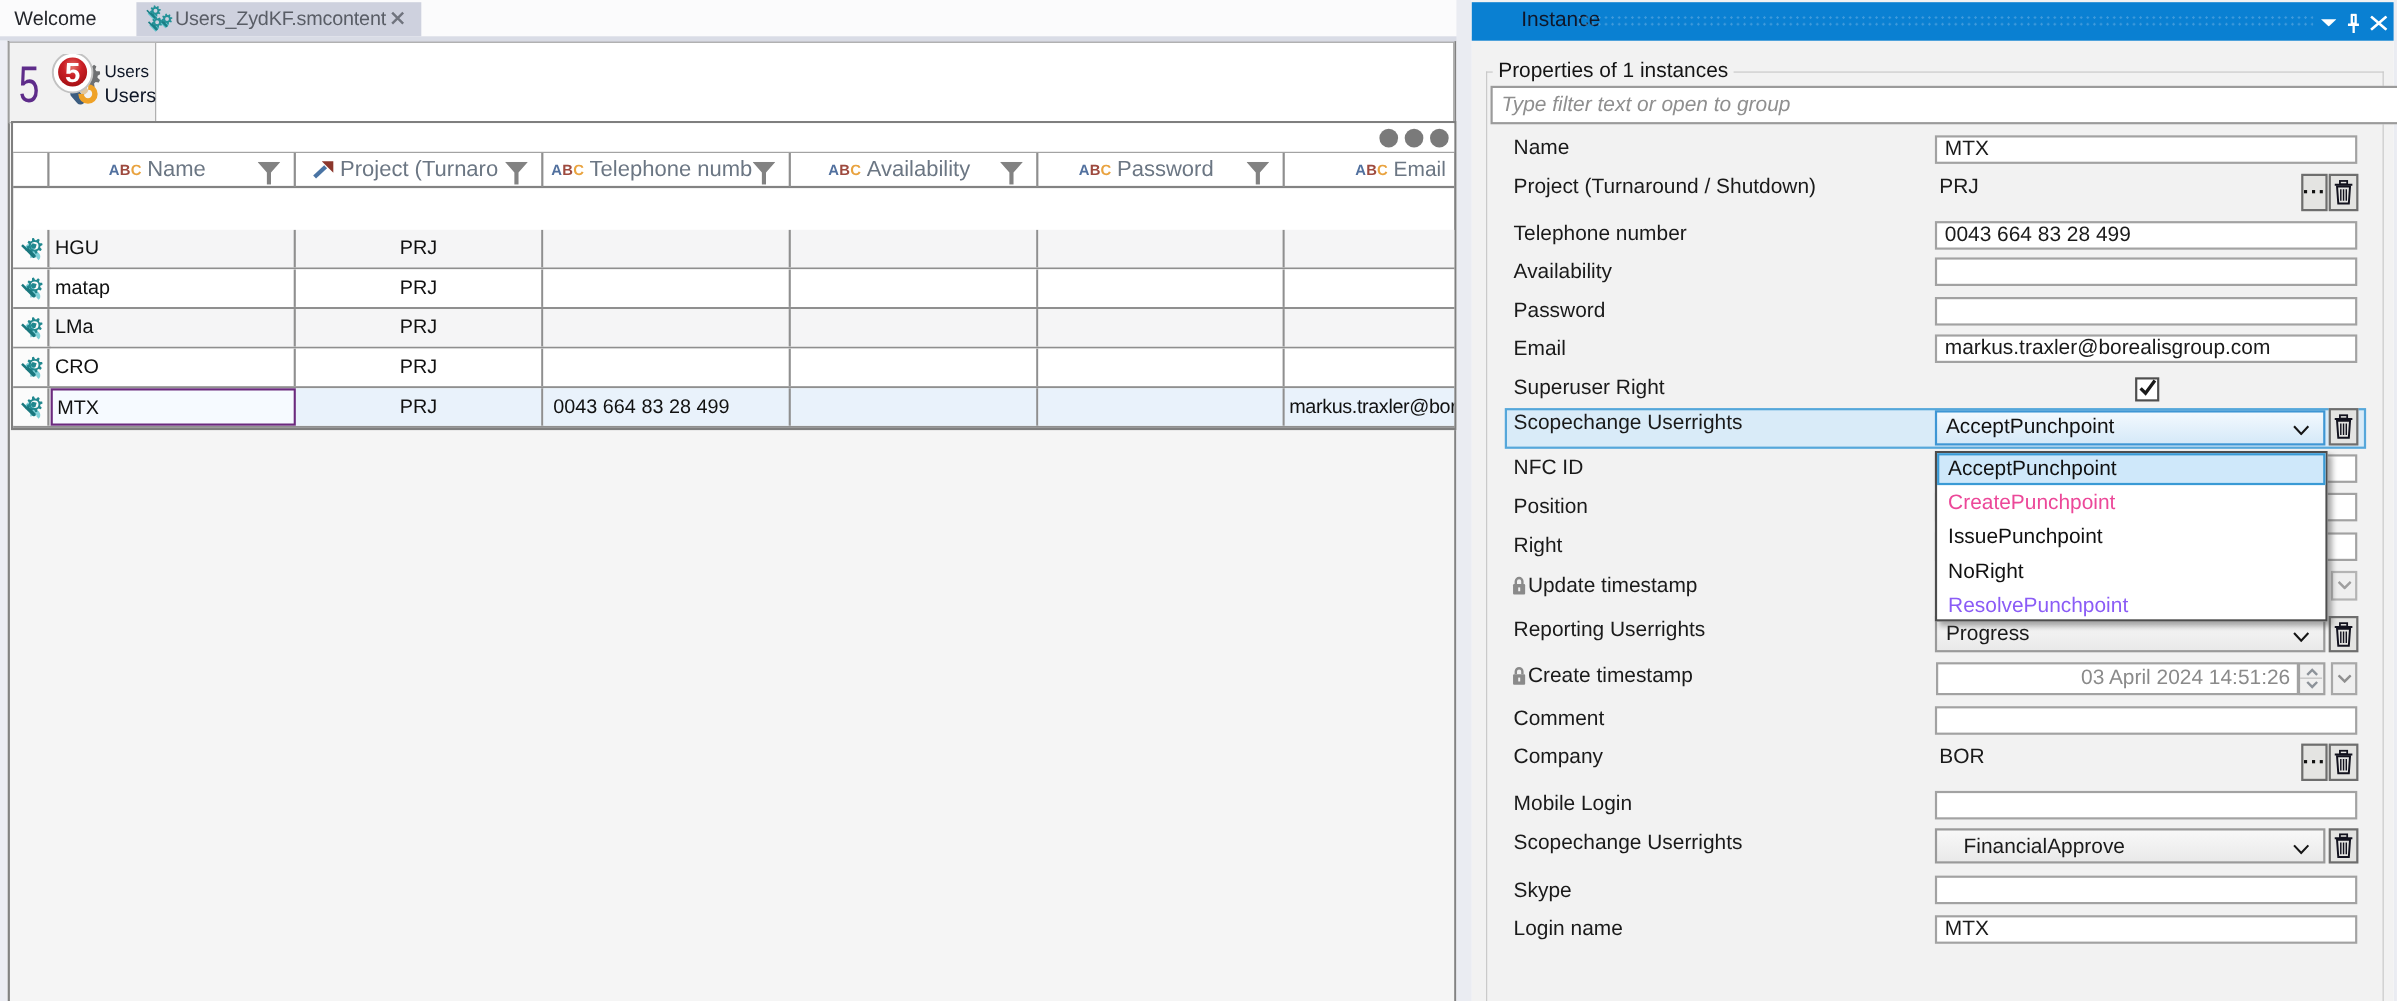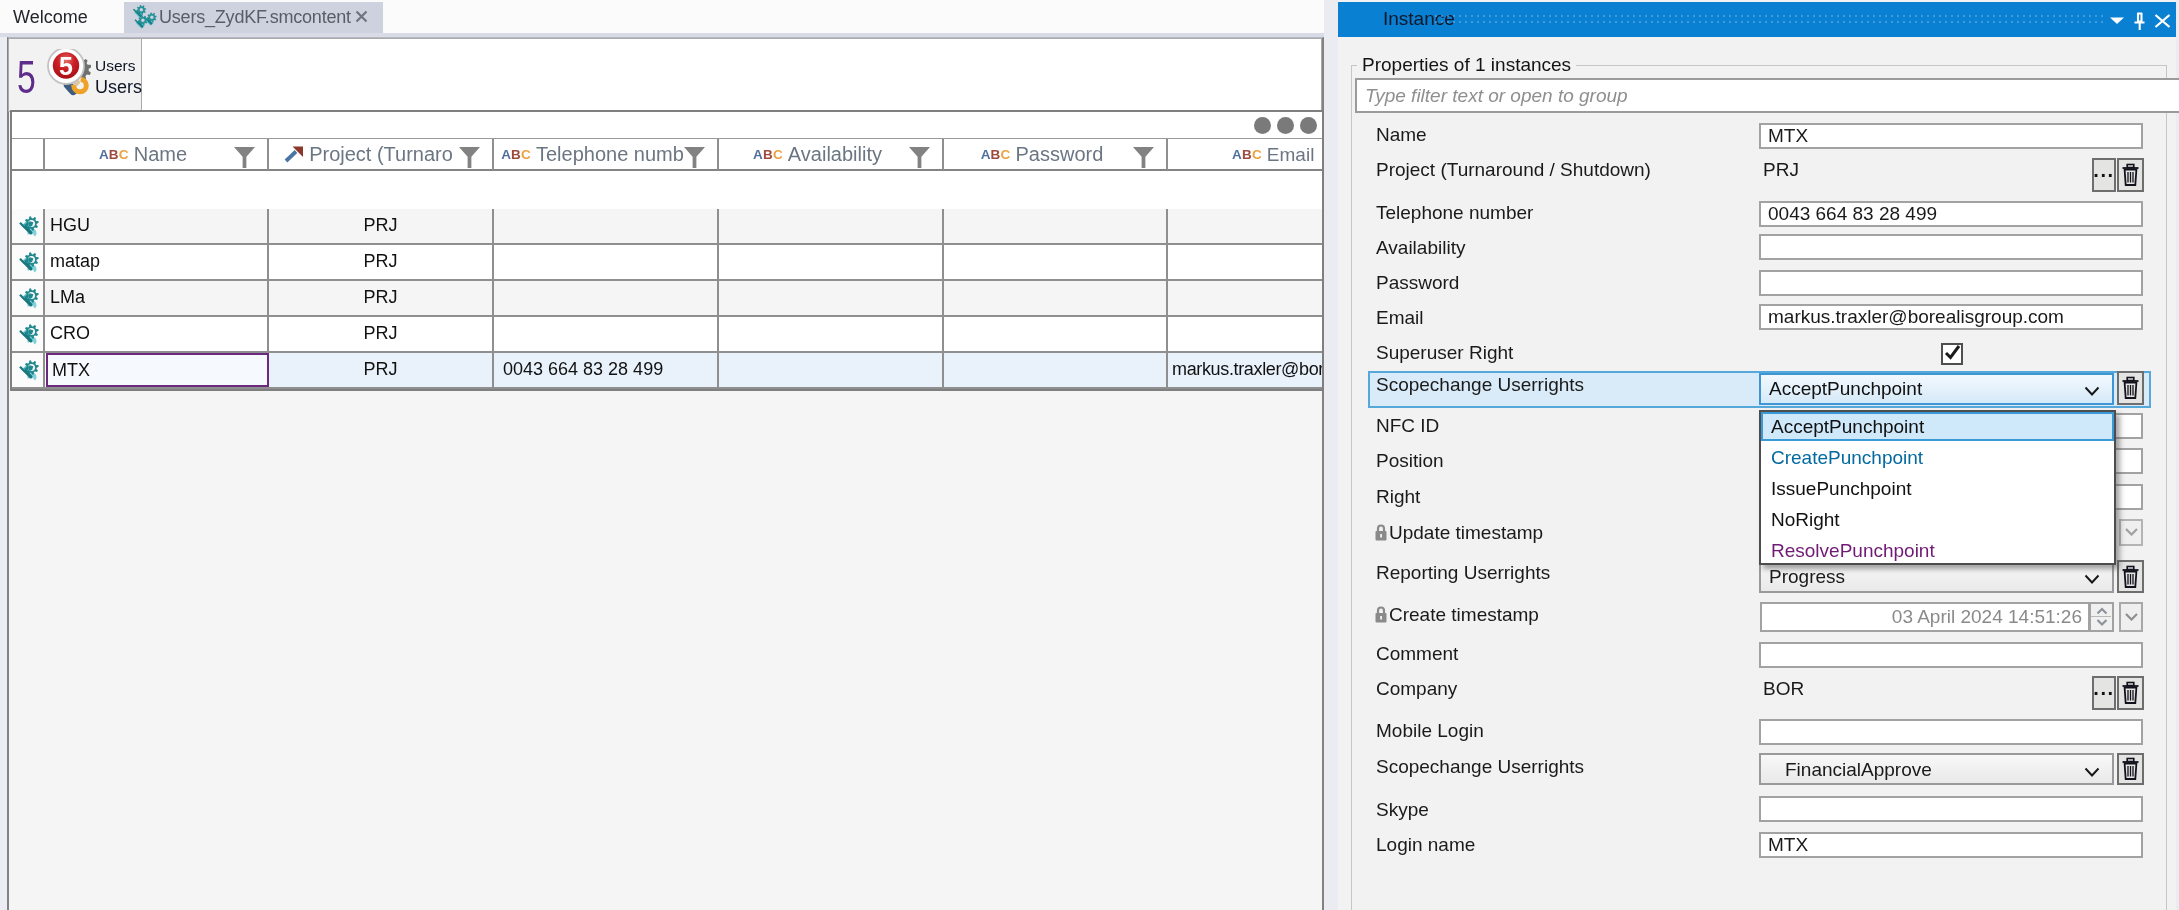--- a/index.html
+++ b/index.html
@@ -411,17 +411,17 @@
   </div>
 
 <div class="lbl" style="left:1376px;top:799px;">Skype</div>
 <div class="tb" style="left:1759px;top:796px;width:384px;height:26px;"></div>
 
 <div class="lbl" style="left:1376px;top:834px;">Login name</div>
 <div class="tb" style="left:1759px;top:832px;width:384px;height:26px;">MTX</div>
 
 <div class="abs" style="left:1759px;top:410px;width:357px;height:155px;background:#fff;border:2px solid #4d4d4d;z-index:30;box-shadow:4px 4px 5px rgba(80,80,80,0.5);">
   <div style="position:absolute;left:0px;top:0px;width:353px;height:29px;background:#cfe8fa;border:2px solid #399ad5;font-size:19px;color:#111;line-height:25px;padding-left:8px;">AcceptPunchpoint</div>
-  <div style="position:absolute;left:10px;top:35px;font-size:19px;color:#0369a1;">CreatePunchpoint</div>
+  <div style="position:absolute;left:10px;top:35px;font-size:19px;color:#ec4899;">CreatePunchpoint</div>
   <div style="position:absolute;left:10px;top:66px;font-size:19px;color:#111;">IssuePunchpoint</div>
   <div style="position:absolute;left:10px;top:97px;font-size:19px;color:#111;">NoRight</div>
-  <div style="position:absolute;left:10px;top:128px;font-size:19px;color:#701a75;">ResolvePunchpoint</div>
+  <div style="position:absolute;left:10px;top:128px;font-size:19px;color:#8b5cf6;">ResolvePunchpoint</div>
 </div>
 
 </body></html>

